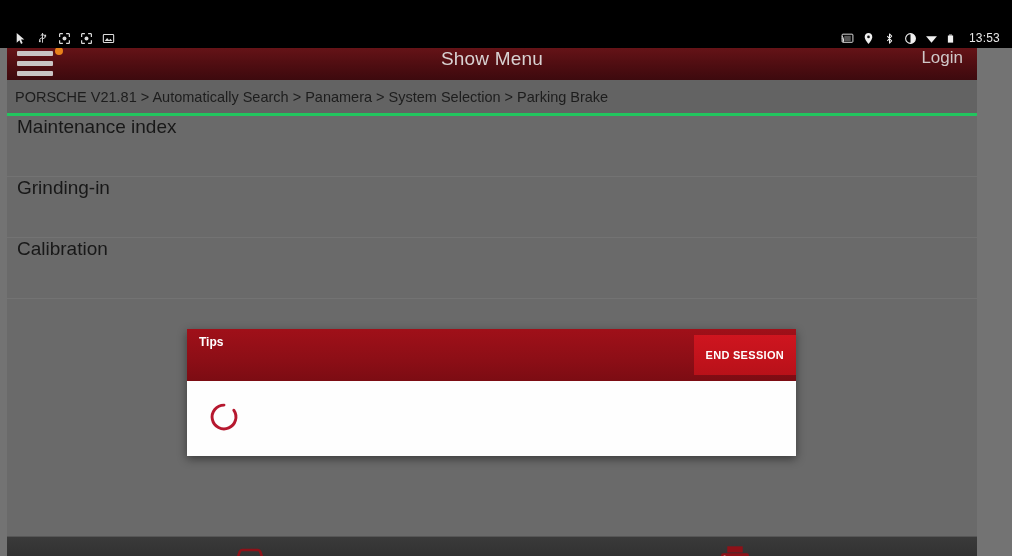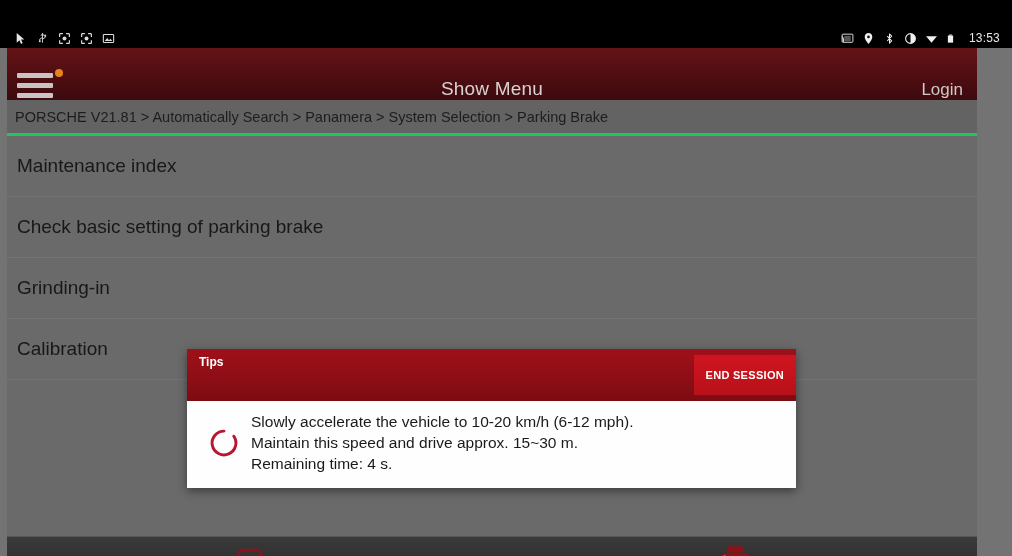--- a/index.html
+++ b/index.html
@@ -38,23 +38,23 @@
   .stage {
     position: absolute; left: 7px; top: 20px;
     width: 970px; height: 536px;
     background: #6a6a6a;
     overflow: hidden;
   }
 
   
   .appbar {
     position: relative;
-    height: 52px; width: 100%;
+    height: 32px; width: 100%;
     background: linear-gradient(180deg,#651317 0%, #4e0d11 55%, #3d0a0e 100%);
-    display: flex; align-items: flex-end;
+    display: flex; align-items: flex-start;
   }
   .hamburger {
     position: relative;
     margin-left: 10px;
     width: 40px; height: 30px;
     display: flex; flex-direction: column; justify-content: center; gap: 5px;
     cursor: pointer;
   }
   .hamburger .bar { height: 5px; width: 36px; background: #c9c4c4; border-radius: 1px; }
   .badge-dot {
@@ -84,21 +84,21 @@
   }
 
   
   .menu-list {
     position: relative;
     background: #6a6a6a;
     height: 430px;
   }
   .menu-item {
     height: 61px;
-    display: flex; align-items: center;
+    display: flex; 
     padding-left: 10px;
     color: #181818; font-size: 19px;
     border-bottom: 1px solid #737373;
     cursor: pointer;
   }
   .menu-filler { border-bottom: none; }
 
   
   .bottombar {
     position: absolute; left: 0; bottom: 0;
@@ -239,46 +239,38 @@
       <div class="appbar-login">Login</div>
     </div>
 
     <div class="breadcrumb">PORSCHE V21.81 &gt; Automatically Search &gt; Panamera &gt; System Selection &gt; Parking Brake</div>
 
     <div class="menu-list">
       <div class="menu-item">
           <span>Maintenance index</span>
         </div>
       <div class="menu-item">
-          <span>Check basic setting of parking brake</span>
-        </div>
-      <div class="menu-item">
           <span>Grinding-in</span>
         </div>
       <div class="menu-item">
           <span>Calibration</span>
         </div>
       <div class="menu-item menu-filler"></div>
 
       <div class="dialog">
         <div class="dlg-head">
           <div class="dlg-title">Tips</div>
           <div class="dlg-end">END SESSION</div>
         </div>
         <div class="dlg-body">
           <span class="spinner">
             <svg viewBox="0 0 40 40" width="34" height="34">
               <path d="M20 6 A14 14 0 1 0 31.5 12" stroke="#b6182f" stroke-width="3.4" fill="none" stroke-linecap="round"></path>
             </svg>
           </span>
-          <div class="dlg-text">
-            <div>Slowly accelerate the vehicle to 10-20 km/h (6-12 mph).</div>
-            <div>Maintain this speed and drive approx. 15~30 m.</div>
-            <div>Remaining time: 4 s.</div>
-          </div>
         </div>
       </div>
     </div>
 
     <div class="bottombar">
       <div class="tool-btn">
         <span>
           <svg viewBox="0 0 48 40" width="40" height="33">
             <path d="M9 17 L11.5 9.5 C12 8 13 7.2 14.5 7.2 L33.5 7.2 C35 7.2 36 8 36.5 9.5 L39 17 Z" fill="none" stroke="#8e1118" stroke-width="3.1" stroke-linejoin="round"></path>
             <rect x="7" y="17" width="34" height="10.5" rx="3" fill="#8e1118"></rect>

